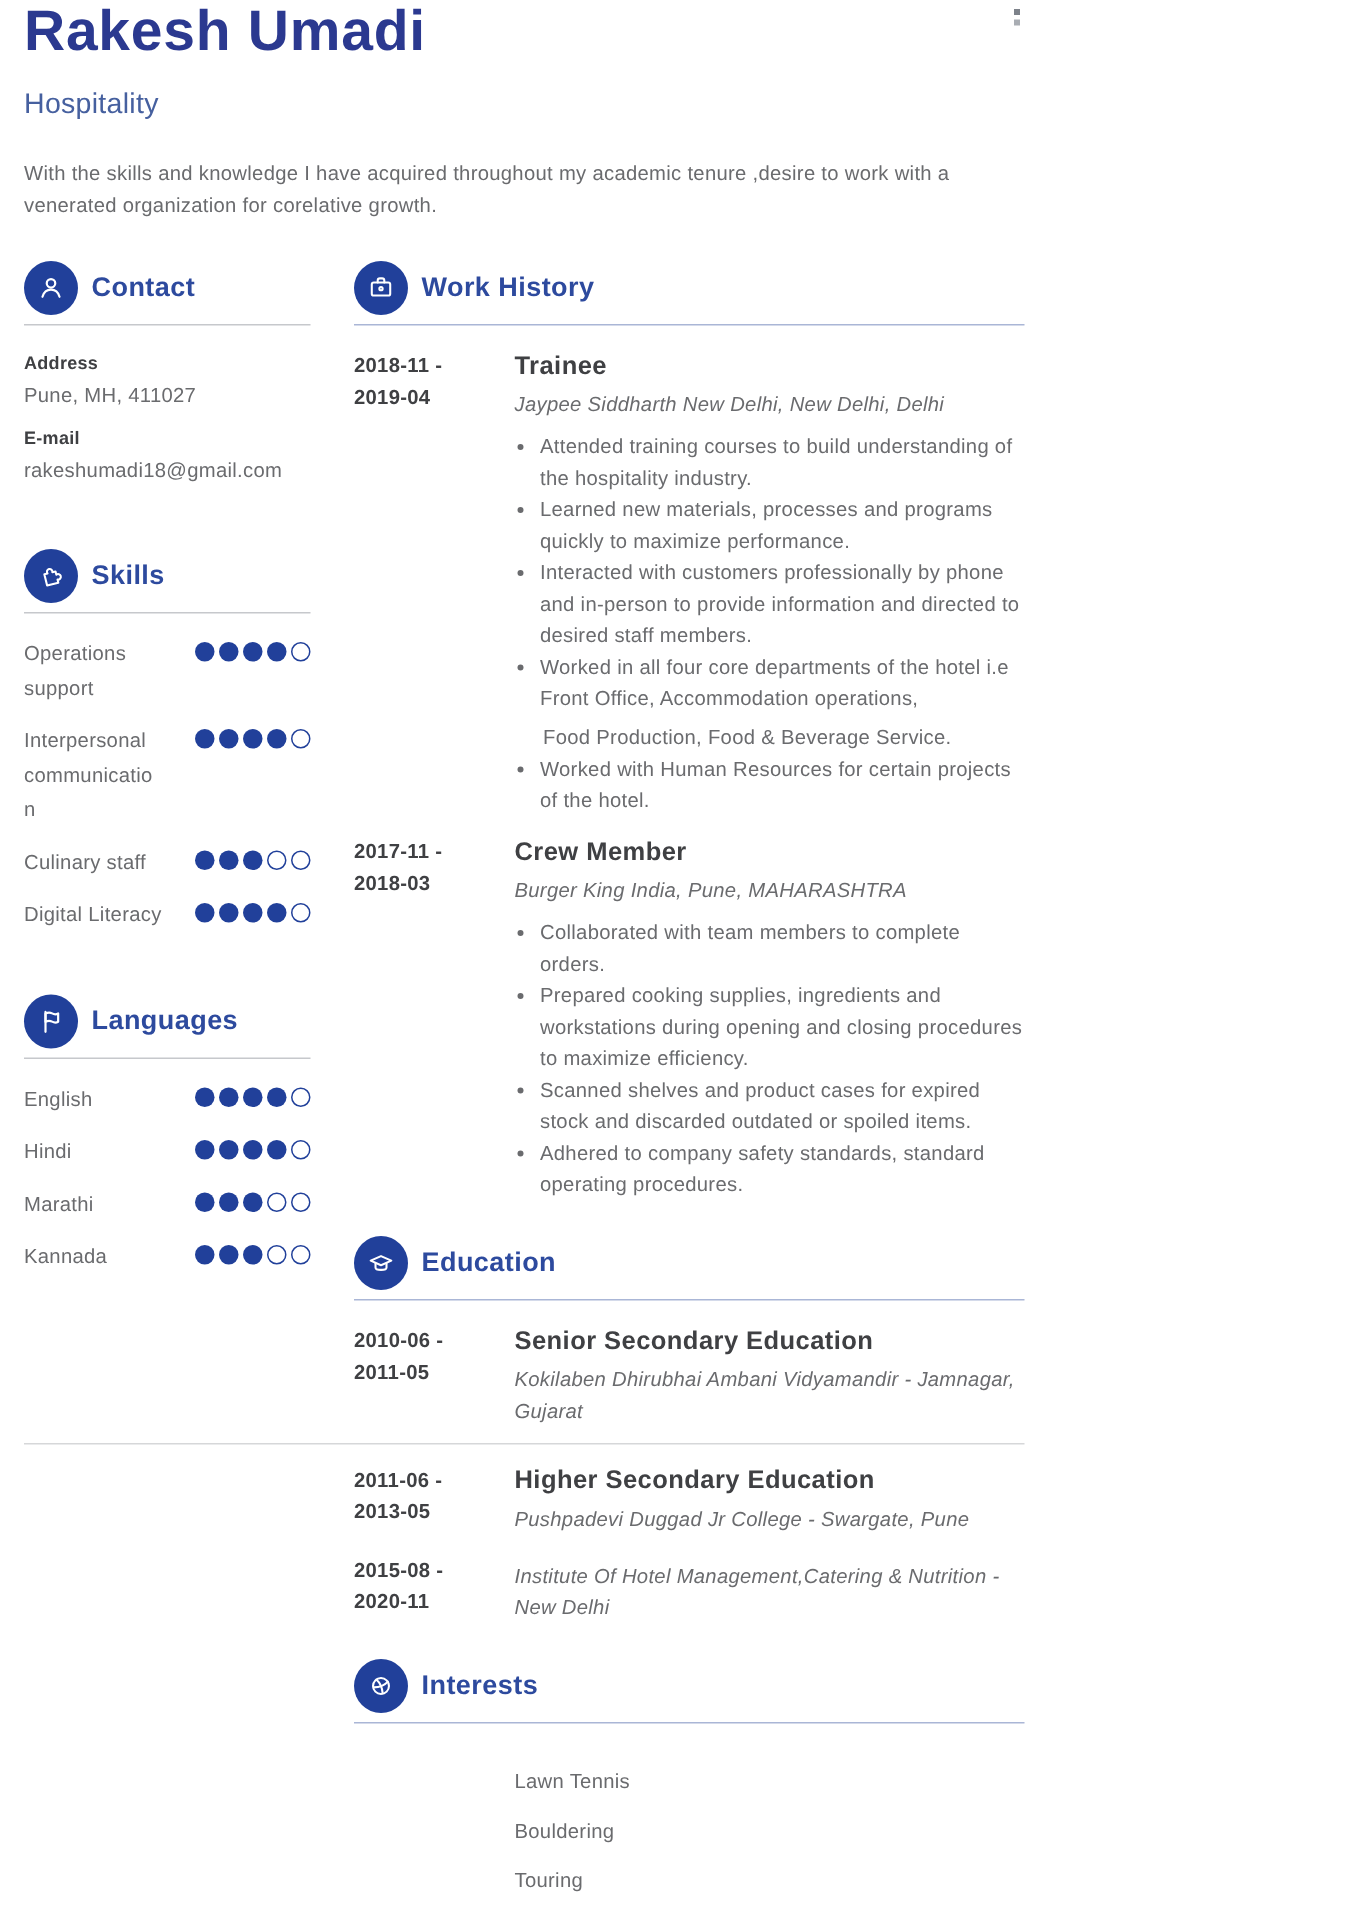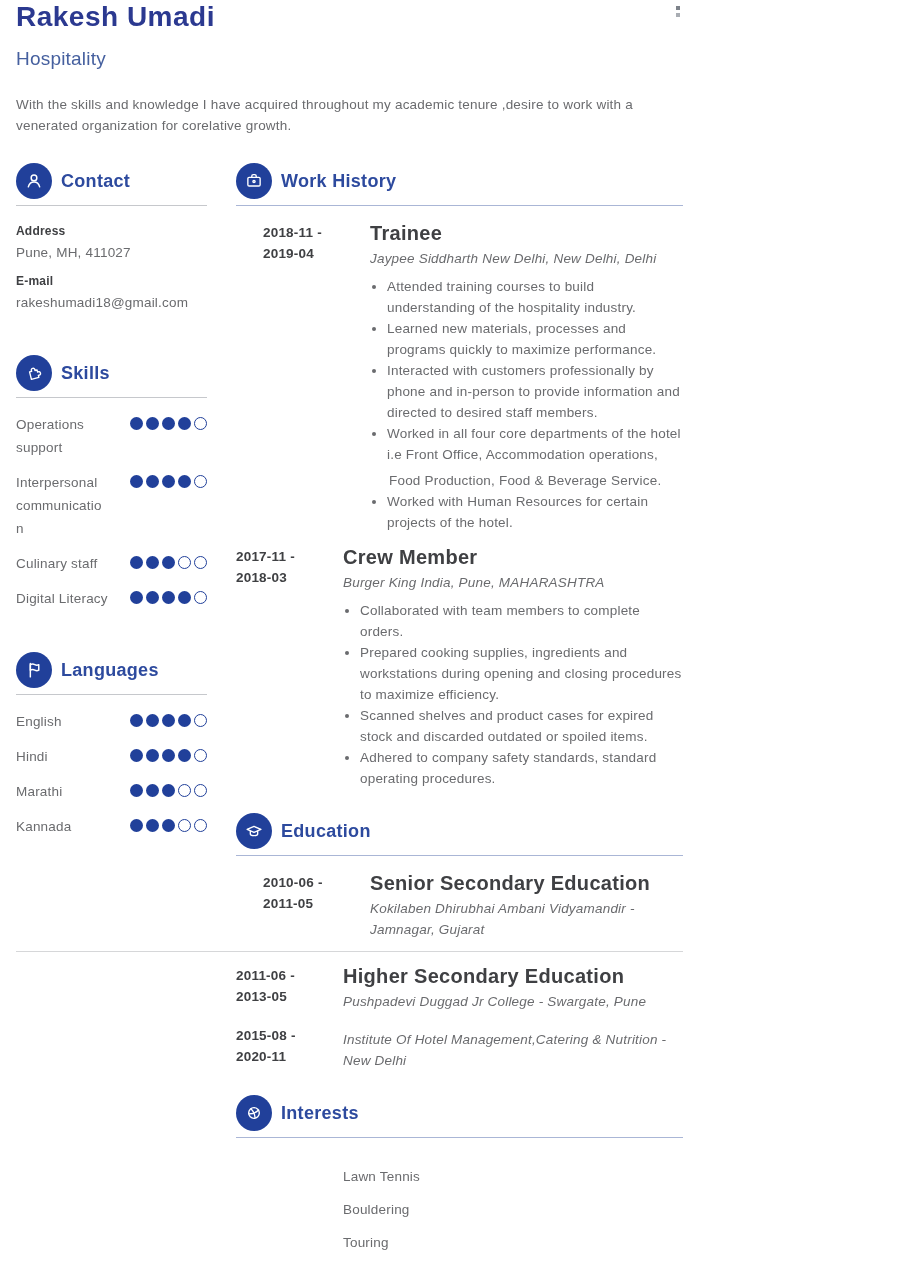--- a/index.html
+++ b/index.html
@@ -3,21 +3,21 @@
 <meta charset="utf-8">
 <style>
   html,body{margin:0;padding:0;background:#ffffff;}
   .page{
     width:897px;height:1280px;position:relative;background:#fff;overflow:hidden;
     font-family:"Liberation Sans","DejaVu Sans",sans-serif;color:#6a6b6e;
     letter-spacing:.2px;
   }
   
   .header{padding:2px 200px 0 16px;}
-  .name{font-size:28px;font-weight:bold;color:#2b3990;margin:0 0 17px;letter-spacing:.5px;line-height:1.05;}
+  .name{font-size:38px;font-weight:bold;color:#2b3990;margin:0 0 17px;letter-spacing:.5px;line-height:1.05;}
   .role{font-size:19px;color:#46609f;margin:0 0 24px;}
   .summary{font-size:13.5px;line-height:21px;color:#6a6b6e;margin:0;max-width:645px;}
   
   .columns{display:flex;padding-left:16px;margin-top:27px;}
   .sidebar{width:191px;flex:none;}
   .main{width:447px;flex:none;margin-left:29px;}
   
   .section{margin:0;}
   .sidebar .section + .section{margin-top:42px;}
   .main .section + .section{margin-top:24px;}
@@ -36,24 +36,24 @@
   .rating-row{display:flex;justify-content:space-between;align-items:flex-start;margin-top:12px;}
   .rating-row:first-child{margin-top:15px;}
   .rating-label{width:92px;font-size:13.5px;line-height:23px;color:#6a6b6e;overflow-wrap:anywhere;}
   .dots{display:flex;gap:3px;margin-top:4px;}
   .dot{width:13px;height:13px;border-radius:50%;box-sizing:border-box;}
   .dot.f{background:#21409a;}
   .dot.e{background:#fff;border:1.5px solid #21409a;}
   
   .entries{margin:0;}
   .entry{display:flex;margin-top:13px;}
-  .entry:first-child{margin-top:16px;margin-left:27px;}
+  .entry:first-child{margin-top:16px;}
   .entry-dates{width:107px;flex:none;font-weight:bold;color:#3f4043;font-size:13.5px;line-height:21px;}
   .entry-body{width:340px;}
-  .entry-title{font-size:20px;font-weight:bold;color:#3f4043;letter-spacing:.3px;line-height:22px;}
+  .entry-title{font-size:17px;font-weight:bold;color:#3f4043;letter-spacing:.3px;line-height:22px;}
   .entry-sub{font-style:italic;font-size:13.5px;color:#6a6b6e;margin-top:4px;line-height:21px;}
   ul.bullets{margin:7px 0 0;padding-left:17px;list-style:disc;color:#55565a;}
   ul.bullets li{font-size:13.5px;line-height:21px;color:#6a6b6e;}
   ul.bullets li.no-bullet{list-style:none;margin-top:5px;margin-left:2px;}
   .page-divider{border:none;border-top:1px solid #d6d7d9;height:0;margin:11px 0 0 -220px;width:667px;}
   
   .interest{margin-left:107px;font-size:13.5px;line-height:21px;margin-top:12px;color:#6a6b6e;}
   .interest:first-child{margin-top:28px;}
   
   .artifact{position:absolute;left:676px;top:6px;width:4px;}

